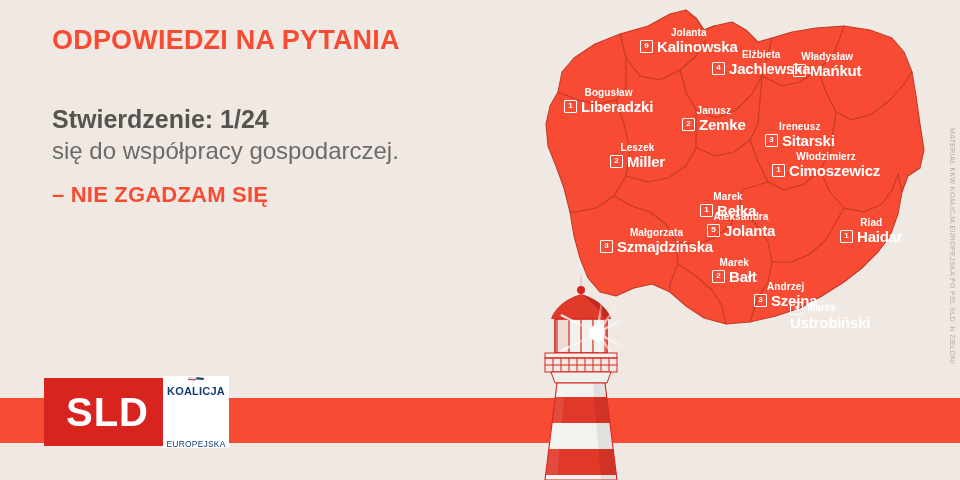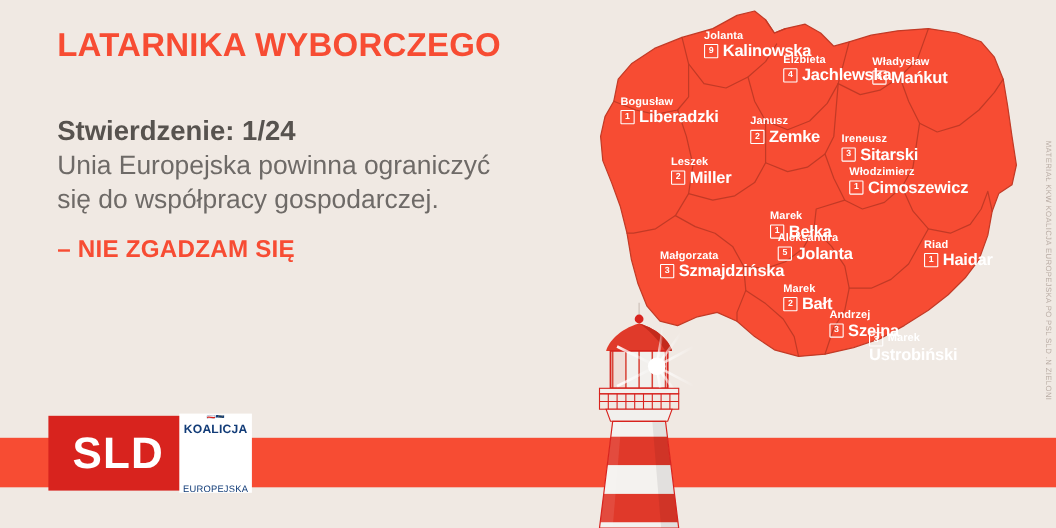--- a/index.html
+++ b/index.html
@@ -44,47 +44,46 @@
   .credit span{
     display:block;transform:rotate(90deg);transform-origin:left top;
     position:absolute;left:12px;top:0;white-space:nowrap;
     font-size:7px;color:#B9ACA4;letter-spacing:.35px;
   }
 
   
   .map{position:absolute;left:500px;top:0;width:460px;height:400px;}
   .map svg{position:absolute;left:0;top:0;}
   .labels{position:absolute;left:0;top:0;width:460px;height:400px;}
-  .lab{position:absolute;color:#fff;white-space:nowrap;}
+  .lab{position:absolute;color:#fff;white-space:nowrap;text-align:center;}
   .lab .first{display:block;font-size:10px;font-weight:bold;line-height:1.05;letter-spacing:.1px;}
   .lab .row{display:flex;align-items:center;gap:4px;}
   .lab .last{font-size:15px;font-weight:bold;line-height:1.05;letter-spacing:-.2px;}
   .num{
     display:inline-flex;align-items:center;justify-content:center;
     width:11px;height:11px;border:1px solid #fff;border-radius:1px;
     font-size:8px;font-weight:bold;line-height:1;flex:0 0 auto;
   }
 
   
   .lighthouse{position:absolute;left:527px;top:275px;width:108px;height:205px;}
 </style>
 </head>
 <body>
 
 <div id="stage">
 
   <div class="band"></div>
 
   <div class="headline">
-    <div class="h-line big">LATARNIKA WYBORCZEGO</div>
+    <div class="h-line">ODPOWIEDZI NA PYTANIA</div>
   </div>
 
   <div class="stmt">
     <div class="stmt-title">Stwierdzenie: 1/24</div>
-    <div class="stmt-body">Unia Europejska powinna ograniczyć</div>
     <div class="stmt-body">się do współpracy gospodarczej.</div>
     <div class="stmt-answer">– NIE ZGADZAM SIĘ</div>
   </div>
 
   <div class="logo">
     <div class="logo-sld">SLD</div>
     <div class="ke-card">
       <svg class="ke-flags" viewBox="0 0 66 26">
         <path d="M2 8 C12 3, 20 11, 31 7 L31 16 C20 20, 12 12, 2 17 Z" fill="#ffffff" stroke="#123C78" stroke-width="1"></path>
         <path d="M2 12.5 C12 7.8, 20 15.6, 31 11.6 L31 16 C20 20, 12 12, 2 17 Z" fill="#D8231E"></path>

